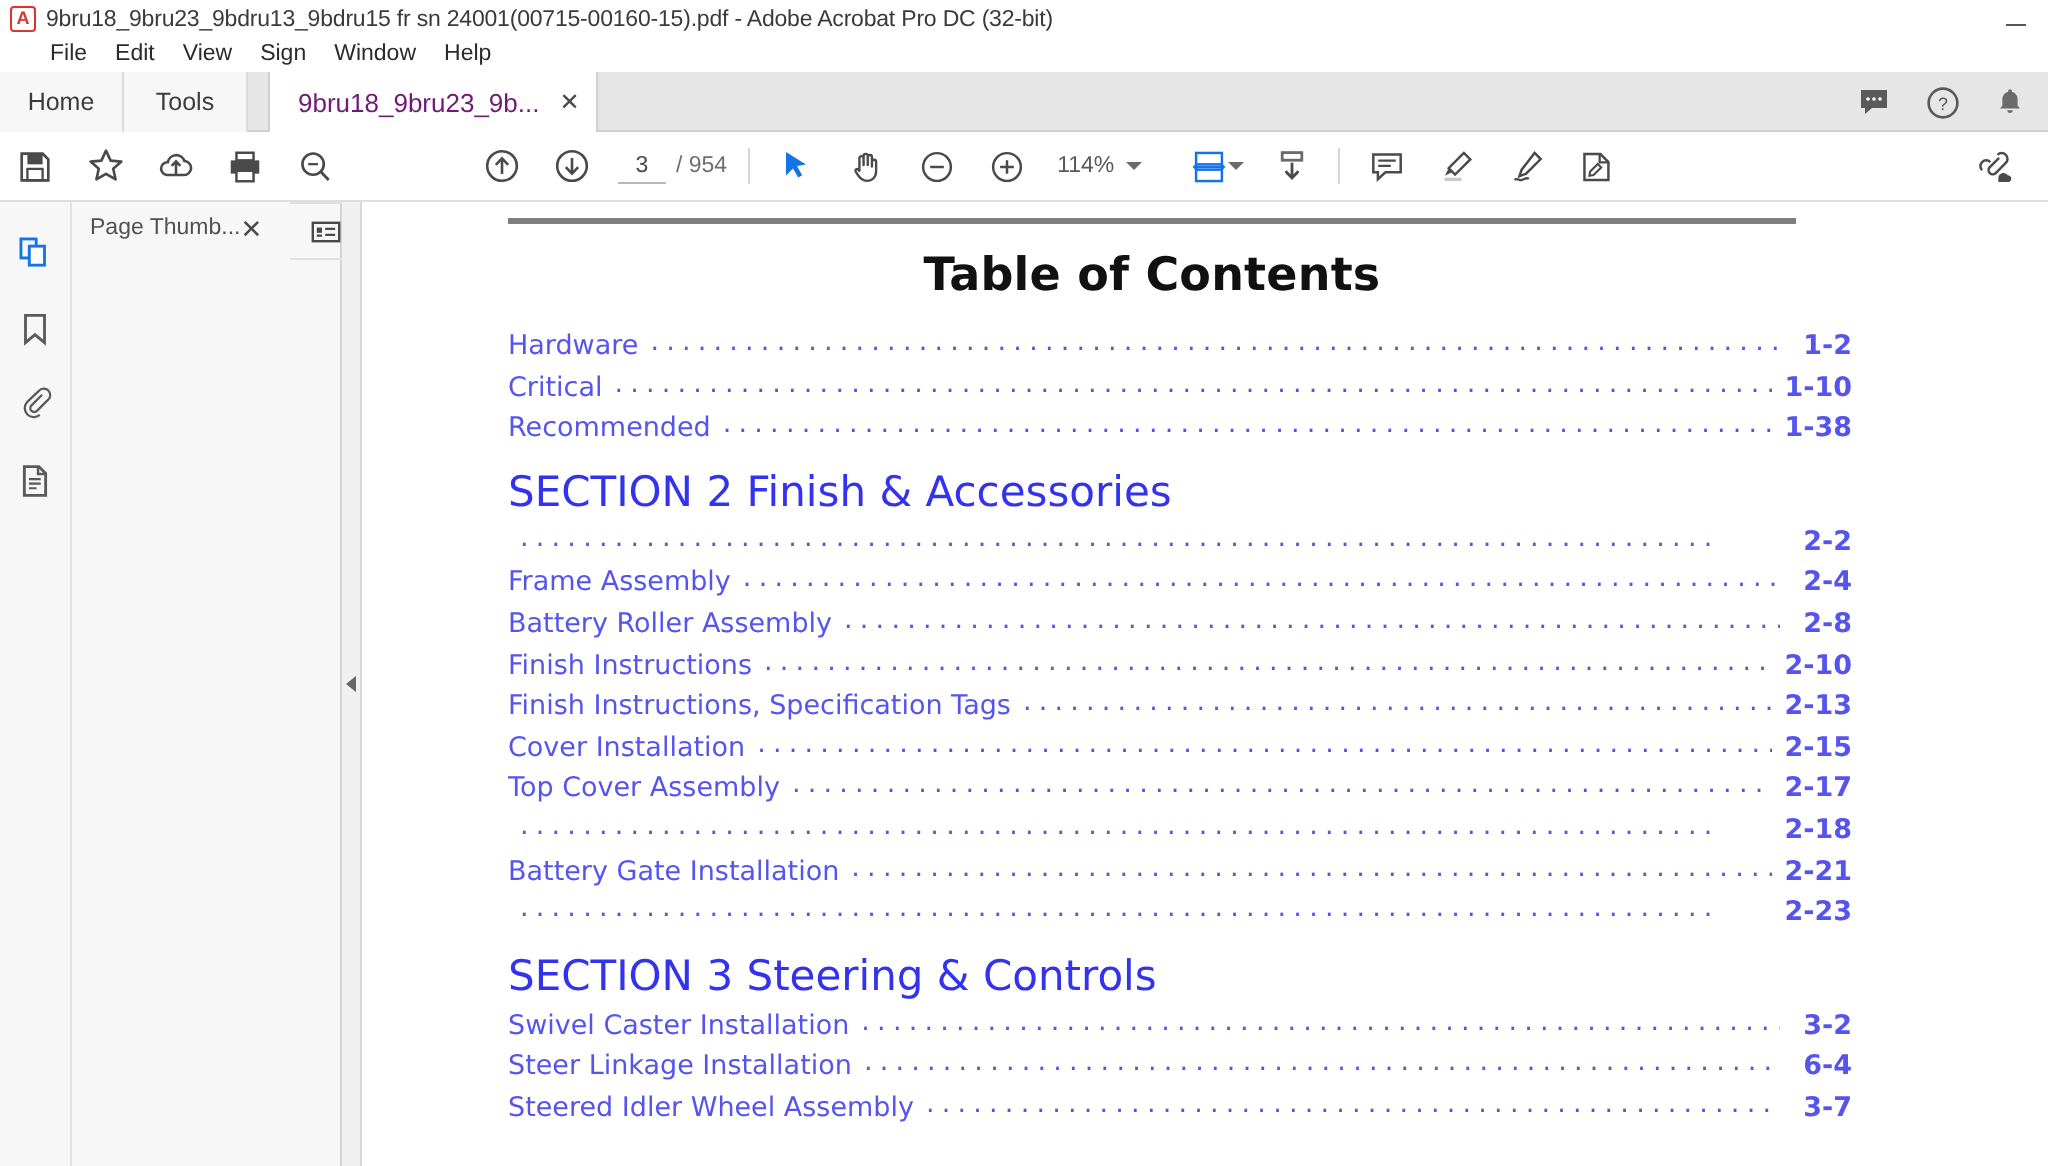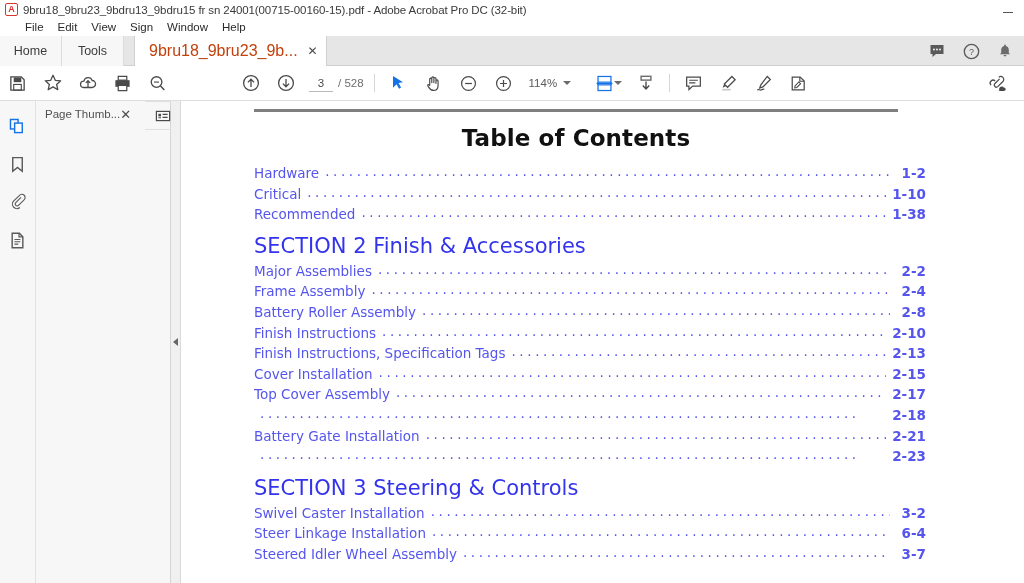--- a/index.html
+++ b/index.html
@@ -58,21 +58,21 @@
     background: #f7f7f7; border-right: 1px solid #dcdcdc;
     white-space: nowrap;
   }
   .tab.home { width: 62px; padding: 0; }
   .tab.tools { width: 62px; padding: 0; }
   .tab.doc {
     background: #ffffff; border-right: 1px solid #d0d0d0;
     border-left: 1px solid #d0d0d0;
     padding: 0 8px 0 14px; gap: 10px; min-width: 130px; margin-left: 10px;
   }
-  .tab-label { font-size: 16px; color: #c2410c; }
+  .tab-label { font-size: 13px; color: #701a75; }
   .tab-close { font-size: 12px; color: #4a4a4a; line-height: 1; cursor: pointer; }
   .tab-filler { flex: 1; background: #e6e6e6; }
 
   
   .toolbar {
     height: 35px; background: #ffffff; border-bottom: 1px solid #dedede;
     display: flex; align-items: center; flex: 0 0 35px; position: relative;
   }
   .tb-btn {
     width: 35px; height: 35px; display: flex; align-items: center; justify-content: center;
@@ -320,21 +320,21 @@
     </div>
     <div class="tb-btn">
       <svg width="20" height="20" viewBox="0 0 20 20">
           <circle cx="10" cy="10" r="7.4" fill="none" stroke="#4a4a4a" stroke-width="1.3"></circle>
           <path d="M10 6v7.6M6.9 10.6L10 13.8l3.1-3.2" fill="none" stroke="#4a4a4a" stroke-width="1.3"></path>
         </svg>
     </div>
 
     <div class="page-box">
       <input class="page-input" value="3" style="">
-      <span class="page-total">/ 528</span>
+      <span class="page-total">/ 954</span>
     </div>
 
     <div class="tb-sep"></div>
 
     <div class="tb-btn">
       <svg width="18" height="18" viewBox="0 0 18 18">
           <path d="M4 2l10 6.2-4.5.8 2.6 4.6-2 1.2-2.6-4.6L4 13.8z" fill="#1473e6"></path>
         </svg>
     </div>
     <div class="tb-btn">
@@ -602,21 +602,20 @@
             <span class="toc-pg">1-10</span>
           </div>
           <div class="toc-row">
             <span class="toc-label">Recommended</span>
             <span class="toc-dots">............................................................................</span>
             <span class="toc-pg">1-38</span>
           </div>
 
           <div class="sec-head">SECTION 2 Finish &amp; Accessories</div>
           <div class="toc-row">
-            <span class="toc-label">Major Assemblies</span>
             <span class="toc-dots">............................................................................</span>
             <span class="toc-pg">2-2</span>
           </div>
           <div class="toc-row">
             <span class="toc-label">Frame Assembly</span>
             <span class="toc-dots">............................................................................</span>
             <span class="toc-pg">2-4</span>
           </div>
           <div class="toc-row">
             <span class="toc-label">Battery Roller Assembly</span>

